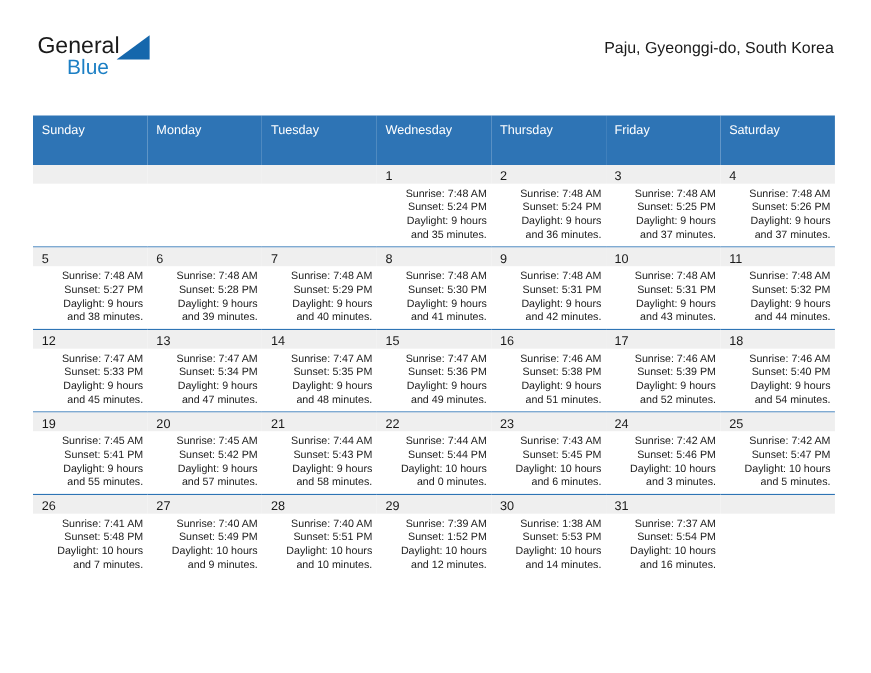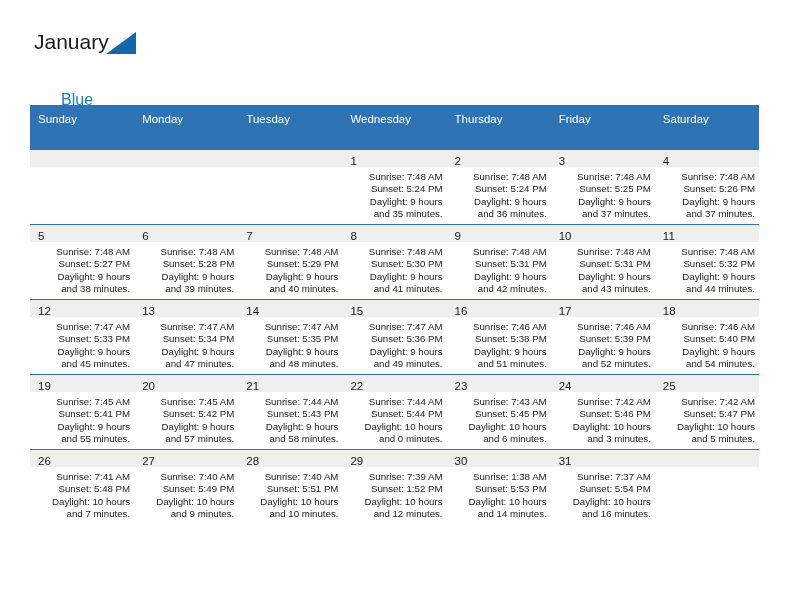--- a/index.html
+++ b/index.html
@@ -42,24 +42,23 @@
     top: 0;
     font-size: 21px;
     letter-spacing: 0px;
     color: #1a1a1a;
     font-family: "Liberation Sans", sans-serif;
   }
   .logo-blue {
     position: absolute;
     left: 27px;
     top: 21px;
-    font-size: 16px;
+    font-size: 19px;
     color: #1c7fc4;
     font-family: "Liberation Sans", sans-serif;
-    margin-top: 40px;
   }
   .logo-triangle {
     position: absolute;
     left: 72px;
     top: 2px;
     width: 0;
     height: 0;
     border-left: 30px solid transparent;
     border-bottom: 22px solid #1567ac;
   }
@@ -147,26 +146,27 @@
   }
 </style>
 </head>
 <body>
 
 <div class="page">
 
   <div class="masthead">
 
     <div class="logo">
-      <span class="logo-general">January</span>
+      <span class="logo-general">General</span>
       <span class="logo-triangle"></span>
       <span class="logo-blue">Blue</span>
     </div>
 
     <div class="title-block">
+      <p class="cal-subtitle">Paju, Gyeonggi-do, South Korea</p>
     </div>
 
   </div>
 
   <table class="calendar">
     <thead>
       <tr>
         <th>Sunday</th>
         <th>Monday</th>
         <th>Tuesday</th>

